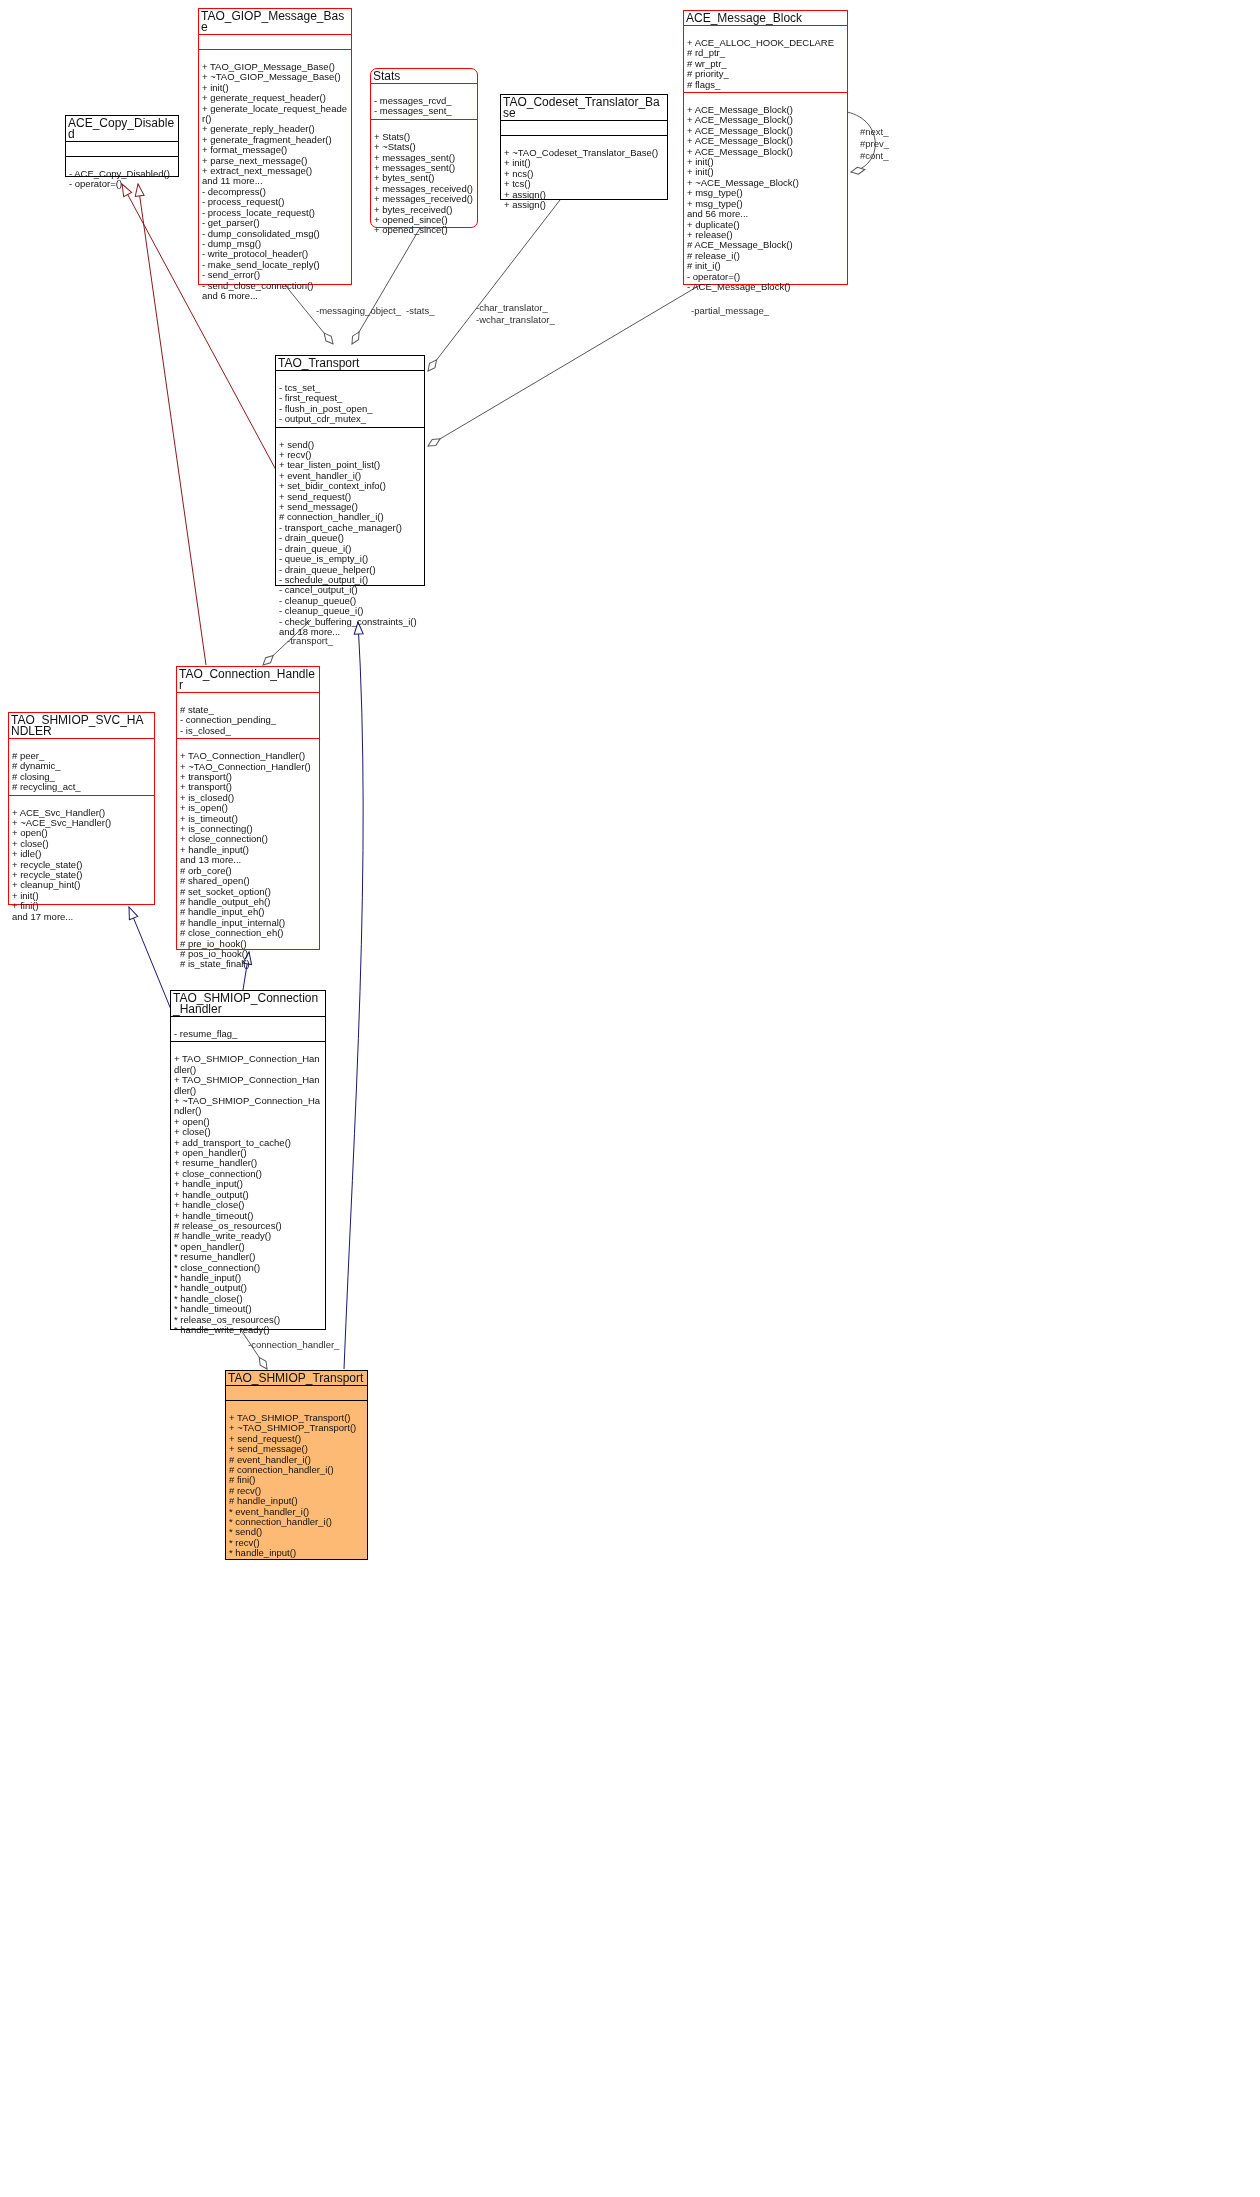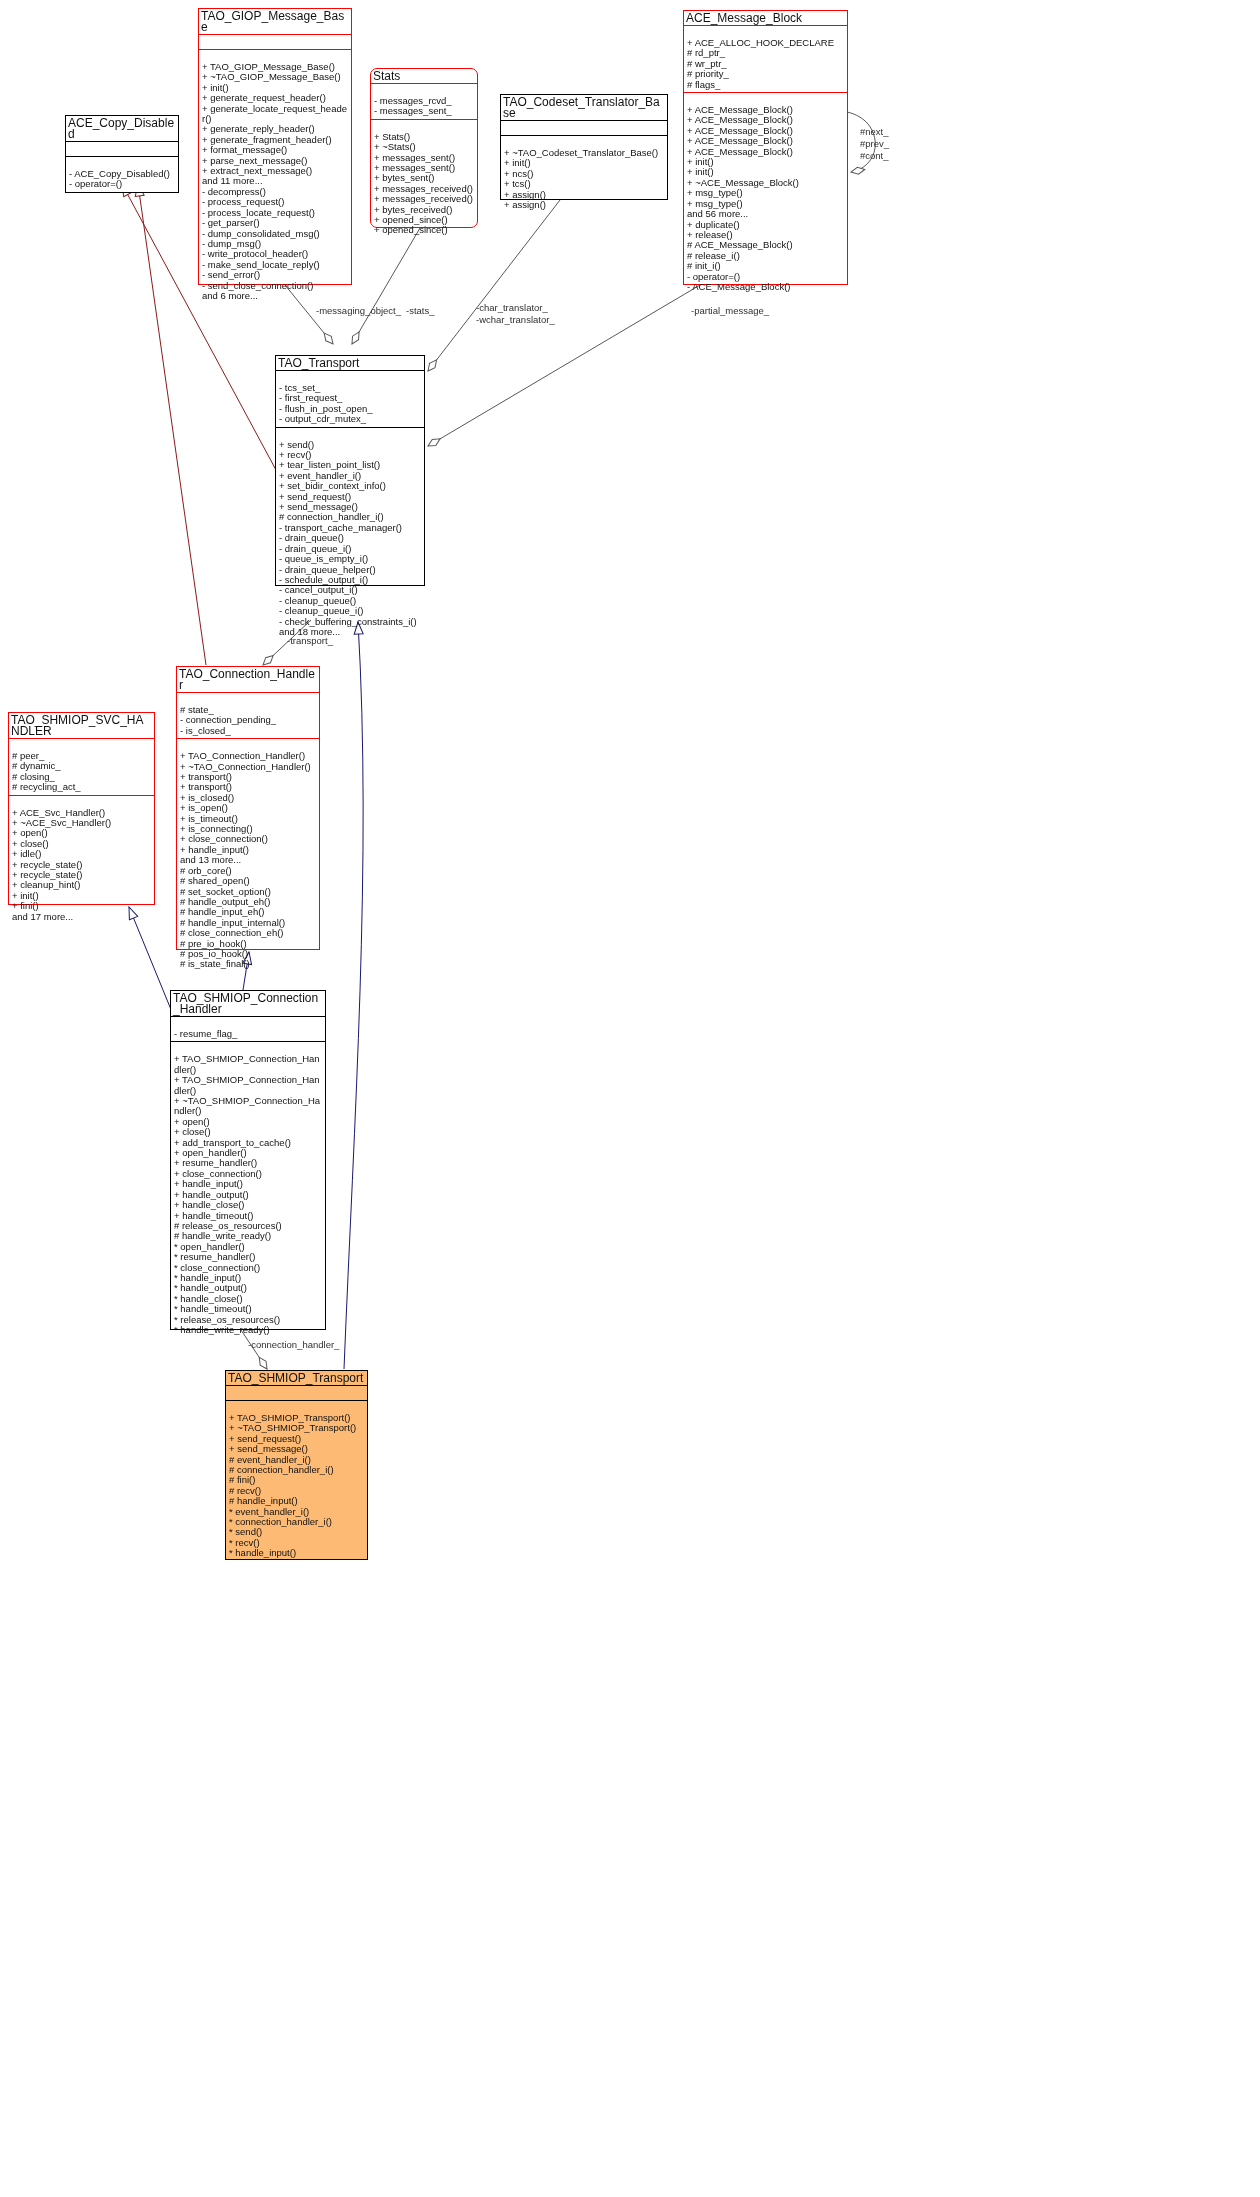--- a/index.html
+++ b/index.html
@@ -78,21 +78,21 @@
           <div class="member">- get_parser()</div>
           <div class="member">- dump_consolidated_msg()</div>
           <div class="member">- dump_msg()</div>
           <div class="member">- write_protocol_header()</div>
           <div class="member">- make_send_locate_reply()</div>
           <div class="member">- send_error()</div>
           <div class="member">- send_close_connection()</div>
           <div class="member">and 6 more...</div>
         </div>
       </div>
-      <div class="uml-class black" style="left: 65px; top: 115px; width: 114px; height: 78px;">
+      <div class="uml-class black" style="left: 65px; top: 115px; width: 114px; height: 62px;">
         <div class="uml-title">ACE_Copy_Disabled</div>
         <div class="uml-attrs"></div>
         <div class="uml-methods">
           <div class="member">- ACE_Copy_Disabled()</div>
           <div class="member">- operator=()</div>
         </div>
       </div>
       <div class="uml-class red" style="left: 370px; top: 68px; width: 108px; height: 160px; border-radius: 7px;">
         <div class="uml-title">Stats</div>
         <div class="uml-attrs">

